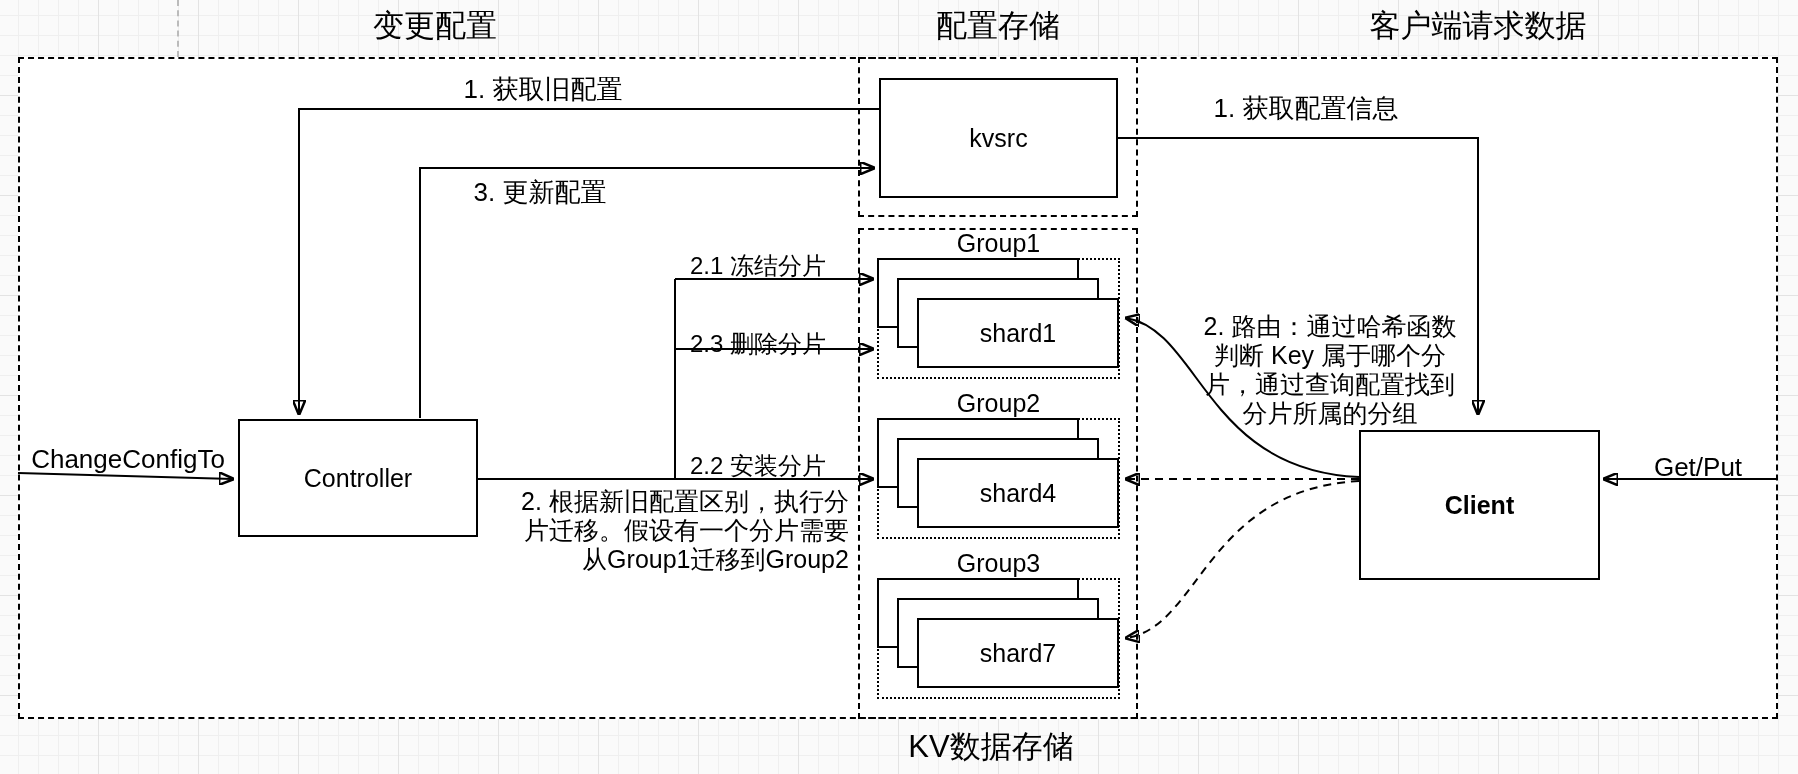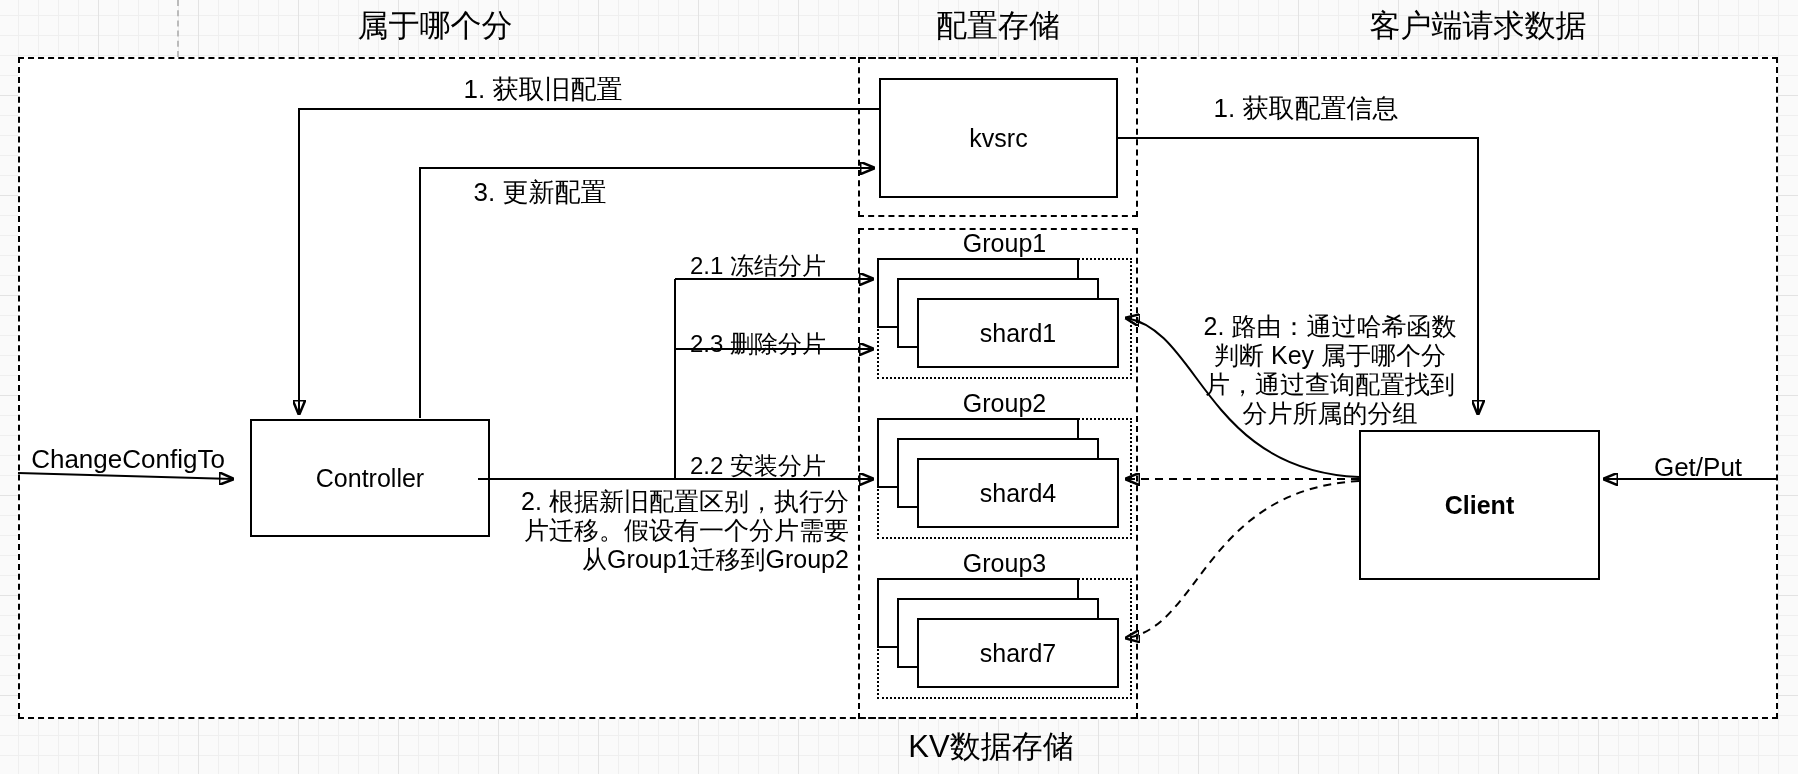--- a/index.html
+++ b/index.html
@@ -21,24 +21,24 @@
     border:2px dashed #000;box-sizing:border-box;}
   #page-guide{left:177px;top:0;width:0;height:57px;border-left:2px dashed #bbbbbb;}
   
   .dashed-box{border:2px dashed #000;box-sizing:border-box;background:transparent;}
   #cfg-store-box{left:858px;top:57px;width:280px;height:160px;}
   #kv-data-box{left:858px;top:228px;width:280px;height:491px;}
   
   .node{border:2px solid #000;box-sizing:border-box;background:#fff;
     display:flex;align-items:center;justify-content:center;font-size:25px;z-index:3;}
   #kvsrc-node{left:879px;top:78px;width:239px;height:120px;}
-  #controller-node{left:238px;top:419px;width:240px;height:118px;margin-left:12px;}
+  #controller-node{left:238px;top:419px;width:240px;height:118px;}
   #client-node{left:1359px;top:430px;width:241px;height:150px;font-weight:bold;}
   
-  .stack{left:877px;width:243px;height:121px;z-index:2;padding-left:12px;}
+  .stack{left:877px;width:243px;height:121px;z-index:2;}
   .stack .bounds{position:absolute;left:0;top:0;right:0;bottom:0;border:2px dotted #000;box-sizing:border-box;}
   .stack .layer{position:absolute;width:202px;height:70px;border:2px solid #000;
     box-sizing:border-box;background:#fff;}
   .stack .l1{left:0;top:0;}
   .stack .l2{left:20px;top:20px;}
   .stack .l3{left:40px;top:40px;display:flex;align-items:center;justify-content:center;font-size:25px;}
   #stack-group1{top:258px;} #stack-group2{top:418px;} #stack-group3{top:578px;}
   .group-label{position:absolute;left:0;right:0;top:-28px;text-align:center;
     font-size:25px;line-height:26px;white-space:nowrap;}
   
@@ -53,21 +53,21 @@
   .note div{white-space:nowrap;}
 </style>
 </head>
 <body>
 
 <div id="canvas">
 
   <div class="abs" id="outer-frame"></div>
   <div class="abs" id="page-guide"></div>
 
-  <div class="abs title" style="left:435px;top:26px;">属于哪个分</div>
+  <div class="abs title" style="left:435px;top:26px;">变更配置</div>
   <div class="abs title" style="left:998px;top:26px;">配置存储</div>
   <div class="abs title" style="left:1478px;top:26px;">客户端请求数据</div>
   <div class="abs title" style="left:991px;top:747px;">KV数据存储</div>
 
   <div class="abs dashed-box" id="cfg-store-box"></div>
   <div class="abs dashed-box" id="kv-data-box"></div>
 
   <div class="abs node" id="kvsrc-node">
     <span>kvsrc</span>
   </div>

